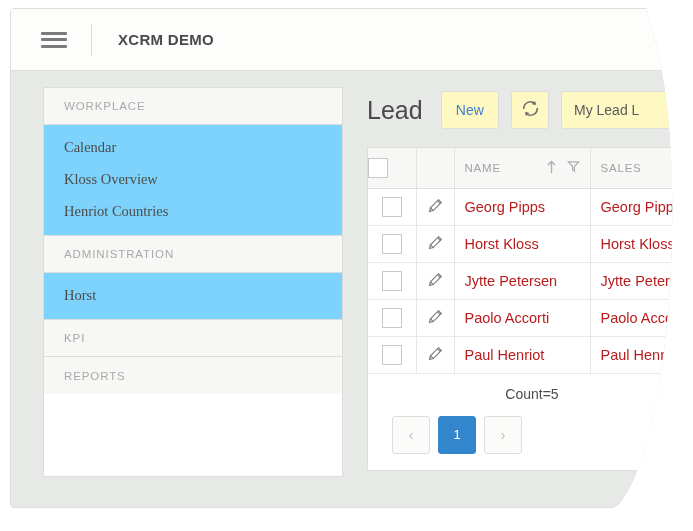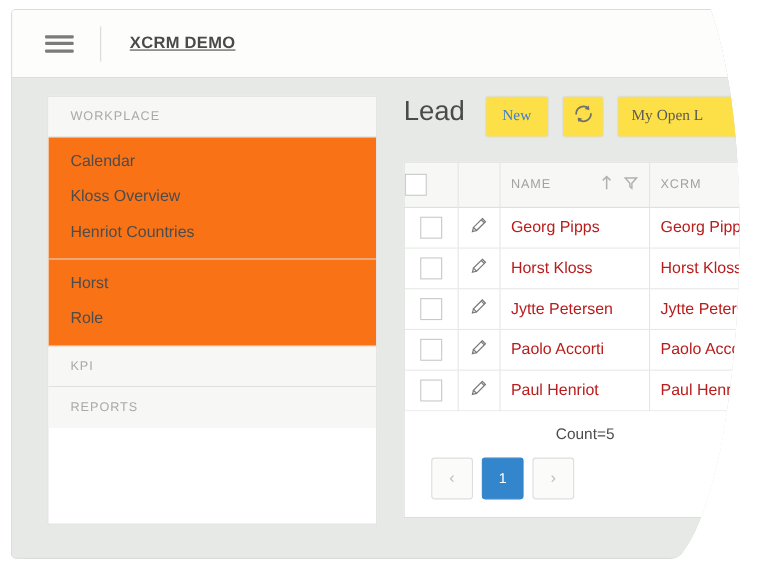--- a/index.html
+++ b/index.html
@@ -82,21 +82,20 @@
     background: #d8dad8;
     margin-left: 24px;
   }
 
   #app-title {
     margin-left: 26px;
     font-size: 15px;
     font-weight: bold;
     color: #4a4a4a;
     letter-spacing: 0.3px;
-    text-decoration: underline;
   }
 
   
   #body-area {
     position: relative;
     display: flex;
     padding: 16px 0 0 32px;
     height: 438px;
   }
 
@@ -116,63 +115,62 @@
     border-bottom: 1px solid #dcdedc;
     display: flex;
     align-items: center;
     padding-left: 20px;
     font-size: 11.5px;
     letter-spacing: 0.9px;
     color: #a9a9a9;
     cursor: pointer;
   }
 
-  .nav-group { background: #f97316; padding: 6px 0 8px 0; border-bottom: 1px solid #dcdedc; }
+  .nav-group { background: #7dd3fc; padding: 6px 0 8px 0; border-bottom: 1px solid #dcdedc; font-family: Liberation Serif, serif; }
 
   .nav-item {
     padding: 6px 0 6px 20px;
     font-size: 14.5px;
     color: #4c4c4c;
     cursor: pointer;
     line-height: 20px;
   }
 
   
   #main {
     flex: 1;
     padding-left: 24px;
     min-width: 0;
   }
 
   #main-header {
     display: flex;
-    align-items: flex-start;
+    align-items: center;
     gap: 12px;
     height: 46px;
   }
 
   #page-title {
     font-size: 25px;
     color: #4a4a4a;
     font-weight: normal;
     margin-right: 6px;
   }
 
   .tool-btn {
-    background: #fde047;
+    background: #fef9c3;
     border: 1px solid #dcdedc;
     border-radius: 3px;
     height: 38px;
     min-width: 38px;
     display: flex;
     align-items: center;
     justify-content: center;
     cursor: pointer;
     font-size: 14px;
-    font-family: Liberation Serif, serif;
   }
 
   #new-button {
     padding: 0 26px;
     color: #3f7fd0;
   }
 
   #view-select {
     padding: 0 12px;
     color: #5a5a5a;
@@ -301,27 +299,27 @@
           </div>
           <div class="nav-item">
             <span>Kloss Overview</span>
           </div>
           <div class="nav-item">
             <span>Henriot Countries</span>
           </div>
         </div>
 
 
+        <div class="nav-section">
+          <span>ADMINISTRATION</span>
+        </div>
 
         <div class="nav-group">
           <div class="nav-item">
             <span>Horst</span>
-          </div>
-          <div class="nav-item">
-            <span>Role</span>
           </div>
         </div>
 
         <div class="nav-section">
           <span>KPI</span>
         </div>
 
         <div class="nav-section" style="border-bottom:none">
           <span>REPORTS</span>
         </div>
@@ -342,21 +340,21 @@
               <svg width="19" height="19" viewBox="0 0 24 24" aria-hidden="true">
                 <path d="M20.5 12a8.5 8.5 0 0 1-14.2 6.3" fill="none" stroke="#6f6f6f" stroke-width="2" stroke-linecap="round"></path>
                 <path d="M3.5 12a8.5 8.5 0 0 1 14.2-6.3" fill="none" stroke="#6f6f6f" stroke-width="2" stroke-linecap="round"></path>
                 <polygon points="18,2.5 18.6,7.8 13.4,6.4" fill="#6f6f6f"></polygon>
                 <polygon points="6,21.5 5.4,16.2 10.6,17.6" fill="#6f6f6f"></polygon>
               </svg>
             </span>
           </div>
 
           <div class="tool-btn" id="view-select">
-            <span>My Open L</span>
+            <span>My Lead L</span>
           </div>
         </div>
 
         <div id="grid-panel">
 
           <table class="grid">
             <colgroup>
               <col class="col-check">
                 <col class="col-edit">
                 <col class="col-name">
@@ -380,21 +378,21 @@
                       </span>
                       <span>
                         <svg width="13" height="13" viewBox="0 0 14 14" aria-hidden="true">
                           <polygon points="1.5,2 12.5,2 8,7 8,12 6,10.5 6,7" class="icon-gray"></polygon>
                         </svg>
                       </span>
                     </span>
                   </div>
                 </th>
                 <th>
-                  <span>XCRM</span>
+                  <span>SALES</span>
                 </th>
               </tr>
             </thead>
             <tbody id="grid-body">
                 <tr>
                   <td class="cell-center"><span class="chk"></span></td>
                   <td class="cell-center"><span><svg width="15" height="15" viewBox="0 0 16 16" aria-hidden="true">
                         <path d="M11.2 1.8 14.2 4.8 5.6 13.4 2.6 10.4 Z" fill="none" stroke="#7a7a7a" stroke-width="1.2"></path>
                         <line x1="10.1" y1="2.9" x2="13.1" y2="5.9" stroke="#7a7a7a" stroke-width="1.2"></line>
                         <path d="M2.6 10.4 1.6 14.4 5.6 13.4" fill="none" stroke="#7a7a7a" stroke-width="1.2"></path>

